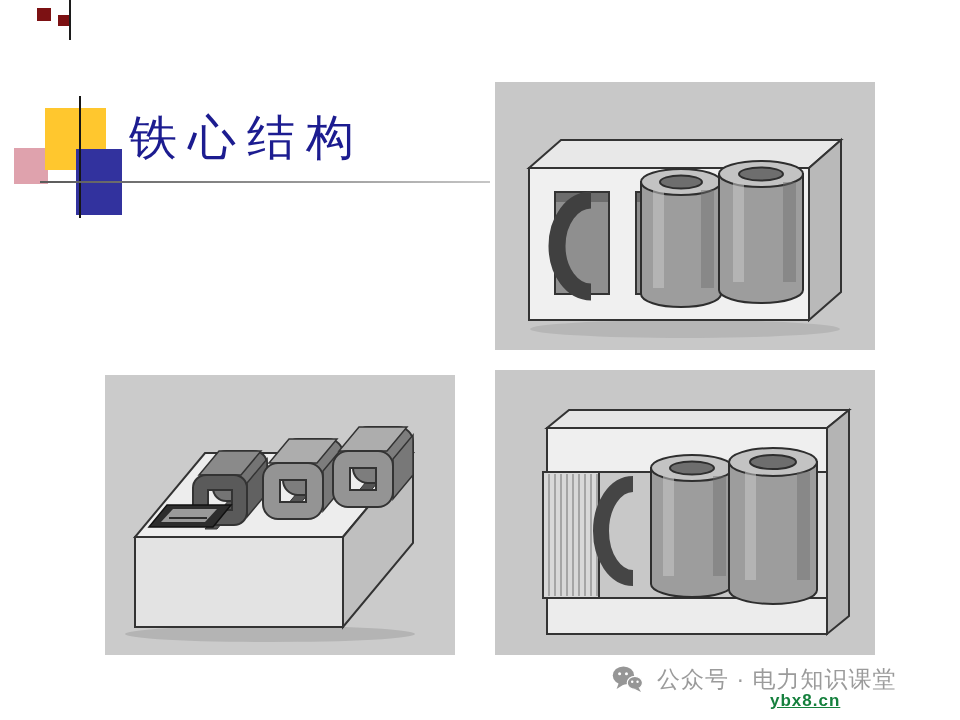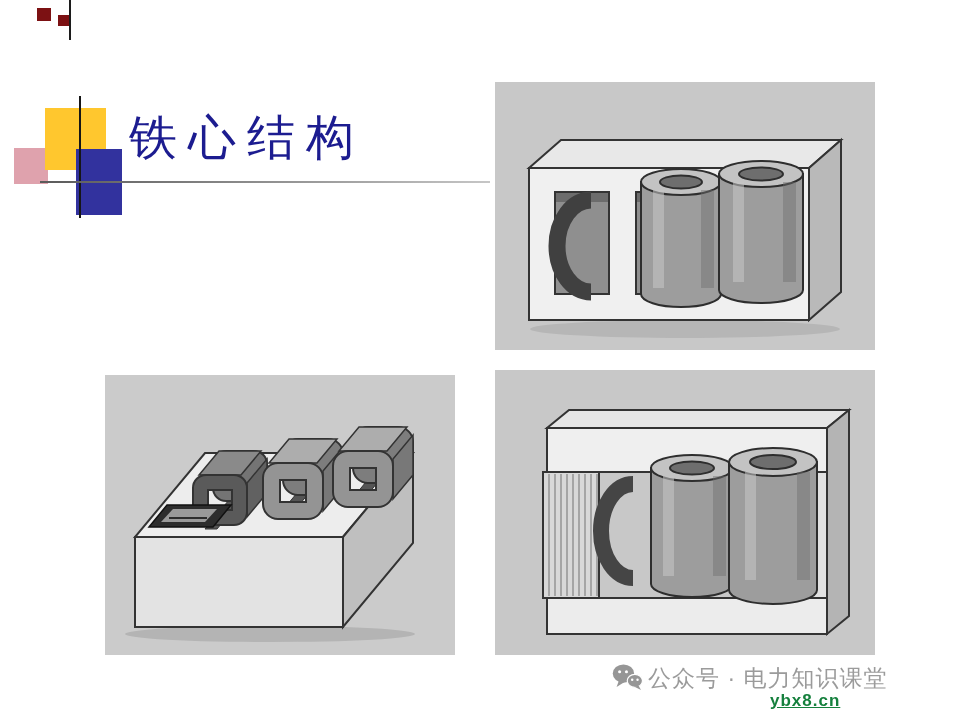--- a/index.html
+++ b/index.html
@@ -24,21 +24,21 @@
     font-family:"Liberation Serif","DejaVu Serif",serif;
     font-size:48px;letter-spacing:11px;color:#1c1c90;font-weight:400;white-space:nowrap;
   }
   
   figure.fig{margin:0;position:absolute;box-shadow:0 0 0 1px #bdbdbd inset;}
   figure.fig svg{display:block;width:100%;height:100%;}
   .fig1{left:495px;top:82px;width:380px;height:268px;}
   .fig2{left:105px;top:375px;width:350px;height:280px;}
   .fig3{left:495px;top:370px;width:380px;height:285px;}
   
-  .footer{left:612px;top:663px;height:32px;display:flex;gap:4px;}
+  .footer{left:612px;top:663px;height:32px;display:flex;align-items:center;gap:13px;}
   .wm-icon{width:32px;height:28px;display:inline-block;}
   .wm-text{font-size:23px;color:#9b9b9b;letter-spacing:1px;white-space:nowrap;}
   .site{left:770px;top:691px;font-size:17px;font-weight:700;color:#15803d;
     text-decoration:underline;letter-spacing:1px;}
 </style>
 </head>
 <body>
 
 <div class="abs" style="inset:0;padding-left:27px;">
 

